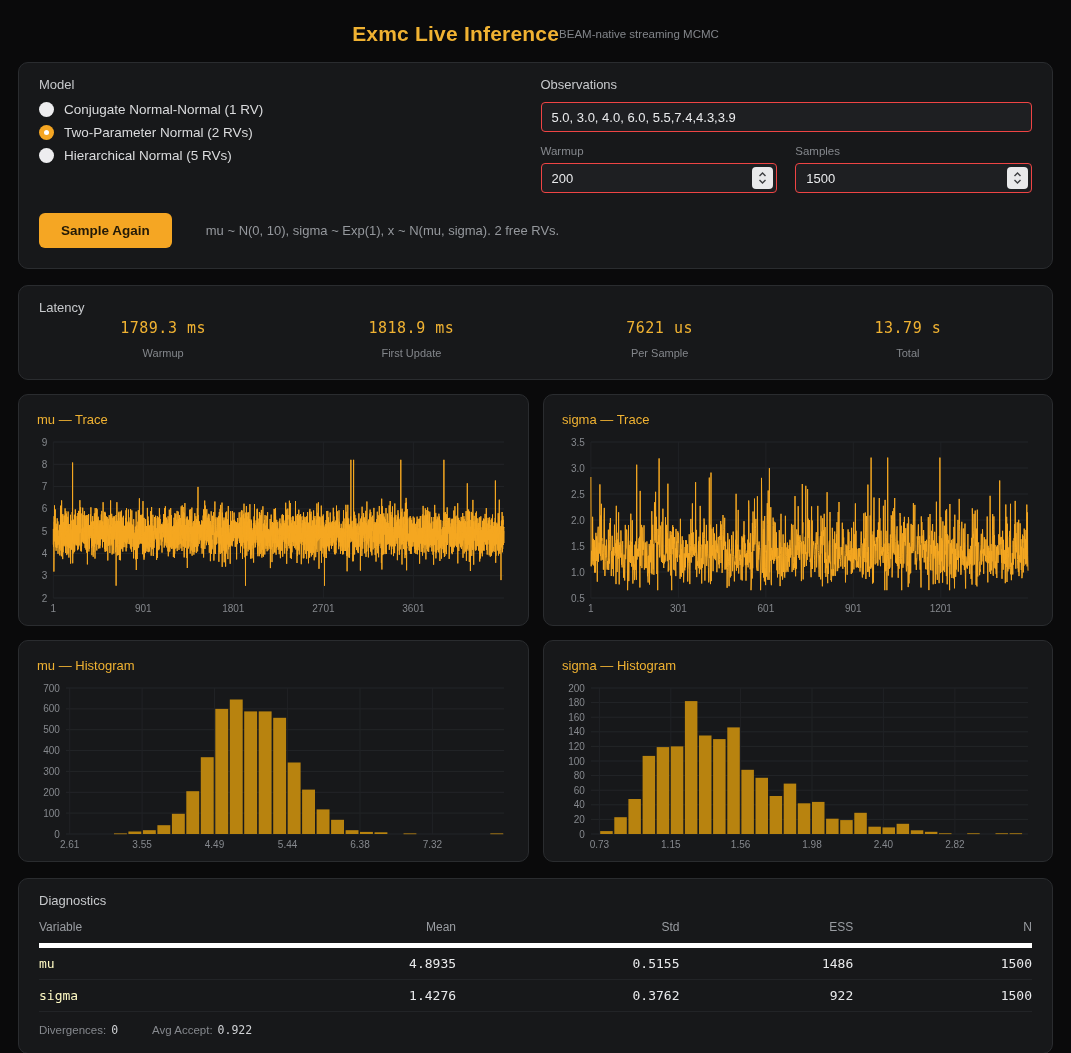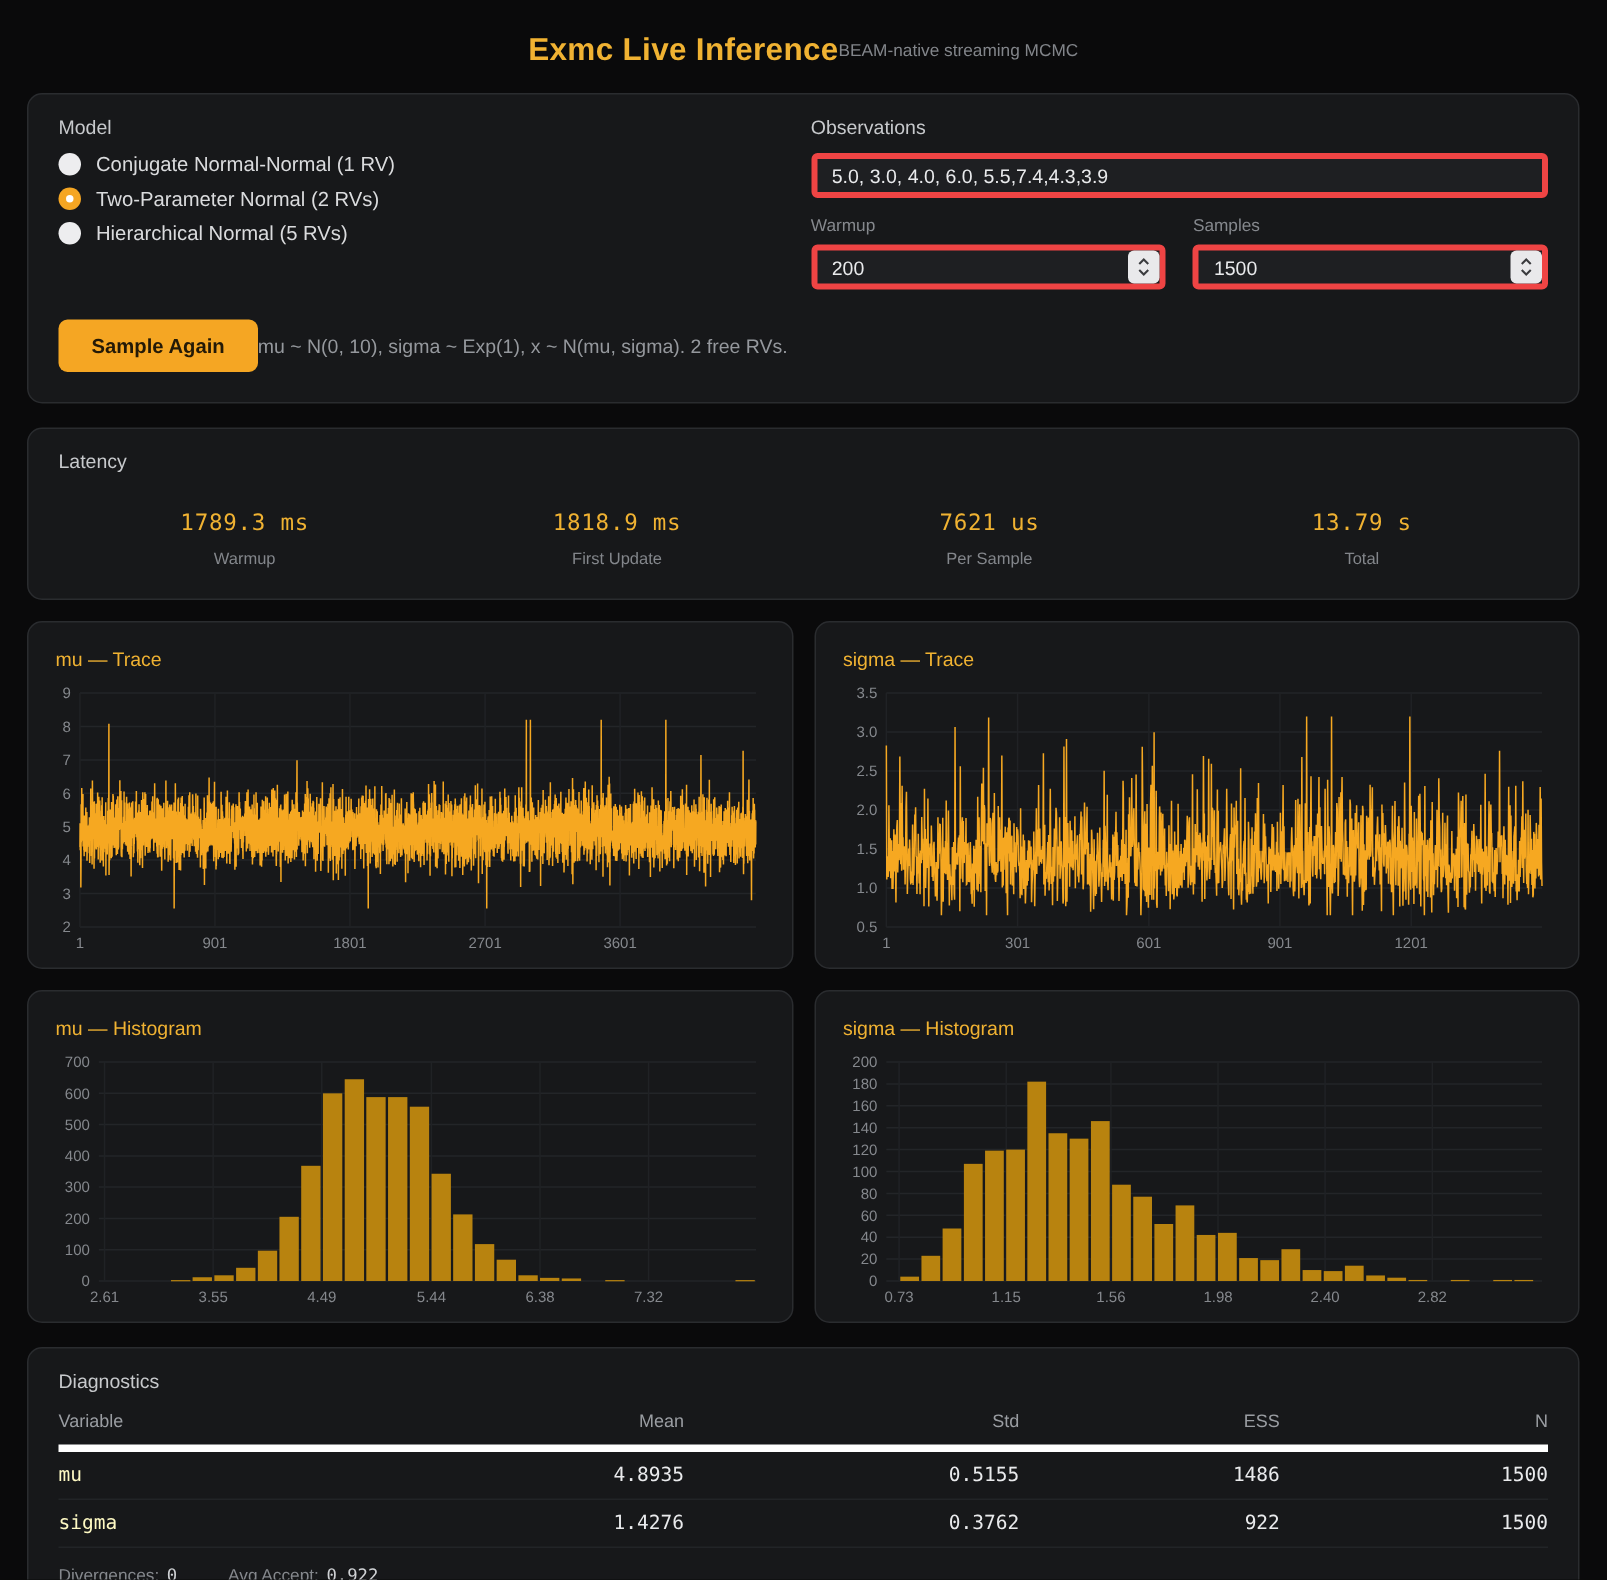--- a/index.html
+++ b/index.html
@@ -22,37 +22,37 @@
   .panel { background:#17181a; border:1px solid #2a2c2f; border-radius:10px; padding:14px 20px 16px; }
 
   
   .model-grid { display:grid; grid-template-columns: 1fr 1fr; column-gap:10px; }
   .field-label { font-size:13px; color:#c7c9cc; margin-bottom:10px; }
   .radio-row { display:flex; align-items:center; gap:10px; margin-bottom:8px; font-size:13.5px; color:#dadbdd; cursor:pointer; }
   .radio { width:15px; height:15px; border-radius:50%; background:#ededef; flex:none; position:relative; }
   .radio.selected { background:#f5a623; }
   .radio.selected::after { content:""; position:absolute; left:5px; top:5px; width:5px; height:5px; border-radius:50%; background:#fff; }
   .text-input {
-    width:100%; height:30px; background:#1e1f22; border:4px solid #ef4444; border-radius:4px;
+    width:100%; height:30px; background:#1e1f22; border:1px solid #ef4444; border-radius:4px;
     color:#e9eaec; font-size:13px; padding:6px 10px; font-family:"Liberation Sans",sans-serif; outline:none;
   }
   .num-row { display:grid; grid-template-columns:1fr 1fr; gap:18px; margin-top:13px; }
   .small-label { font-size:11.5px; color:#85888d; margin-bottom:6px; }
   .num-wrap { position:relative; }
   .num-wrap input { padding-right:34px; }
   .spinner { position:absolute; right:4px; top:4px; width:21px; height:22px; background:#e9e9eb; border-radius:4px;
              display:flex; align-items:center; justify-content:center; cursor:pointer; }
-  .model-actions { display:flex; align-items:center; gap:0; margin-top:20px; margin-bottom:4px; }
+  .model-actions { display:flex; align-items:center; gap:34px; margin-top:20px; margin-bottom:4px; }
   .btn { background:#f5a623; color:#241a07; border:none; border-radius:6px; padding:10px 22px;
          font-size:13.5px; font-weight:600; font-family:"Liberation Sans",sans-serif; cursor:pointer; }
   .model-desc { font-size:13px; color:#95989d; }
 
   
   .latency-panel { margin-top:16px; padding-bottom:20px; }
-  .latency-grid { display:grid; grid-template-columns:repeat(4,1fr); margin-top:24px; }
+  .latency-grid { display:grid; grid-template-columns:repeat(4,1fr); margin-top:4px; }
   .metric { text-align:center; }
   .metric-value { font-family:"DejaVu Sans Mono", monospace; font-size:15px; color:#f0b232; letter-spacing:.5px; }
   .metric-label { font-size:11px; color:#83868b; margin-top:10px; }
 
   
   .charts-grid { display:grid; grid-template-columns:1fr 1fr; gap:14px; margin-top:14px; }
   .chart-panel { padding:15px 18px 10px; }
   .chart-title { font-size:13px; color:#f0b232; margin: 2px 0 10px; }
   .chart-box { width:100%; }
   .chart-box.trace { height:178px; }

